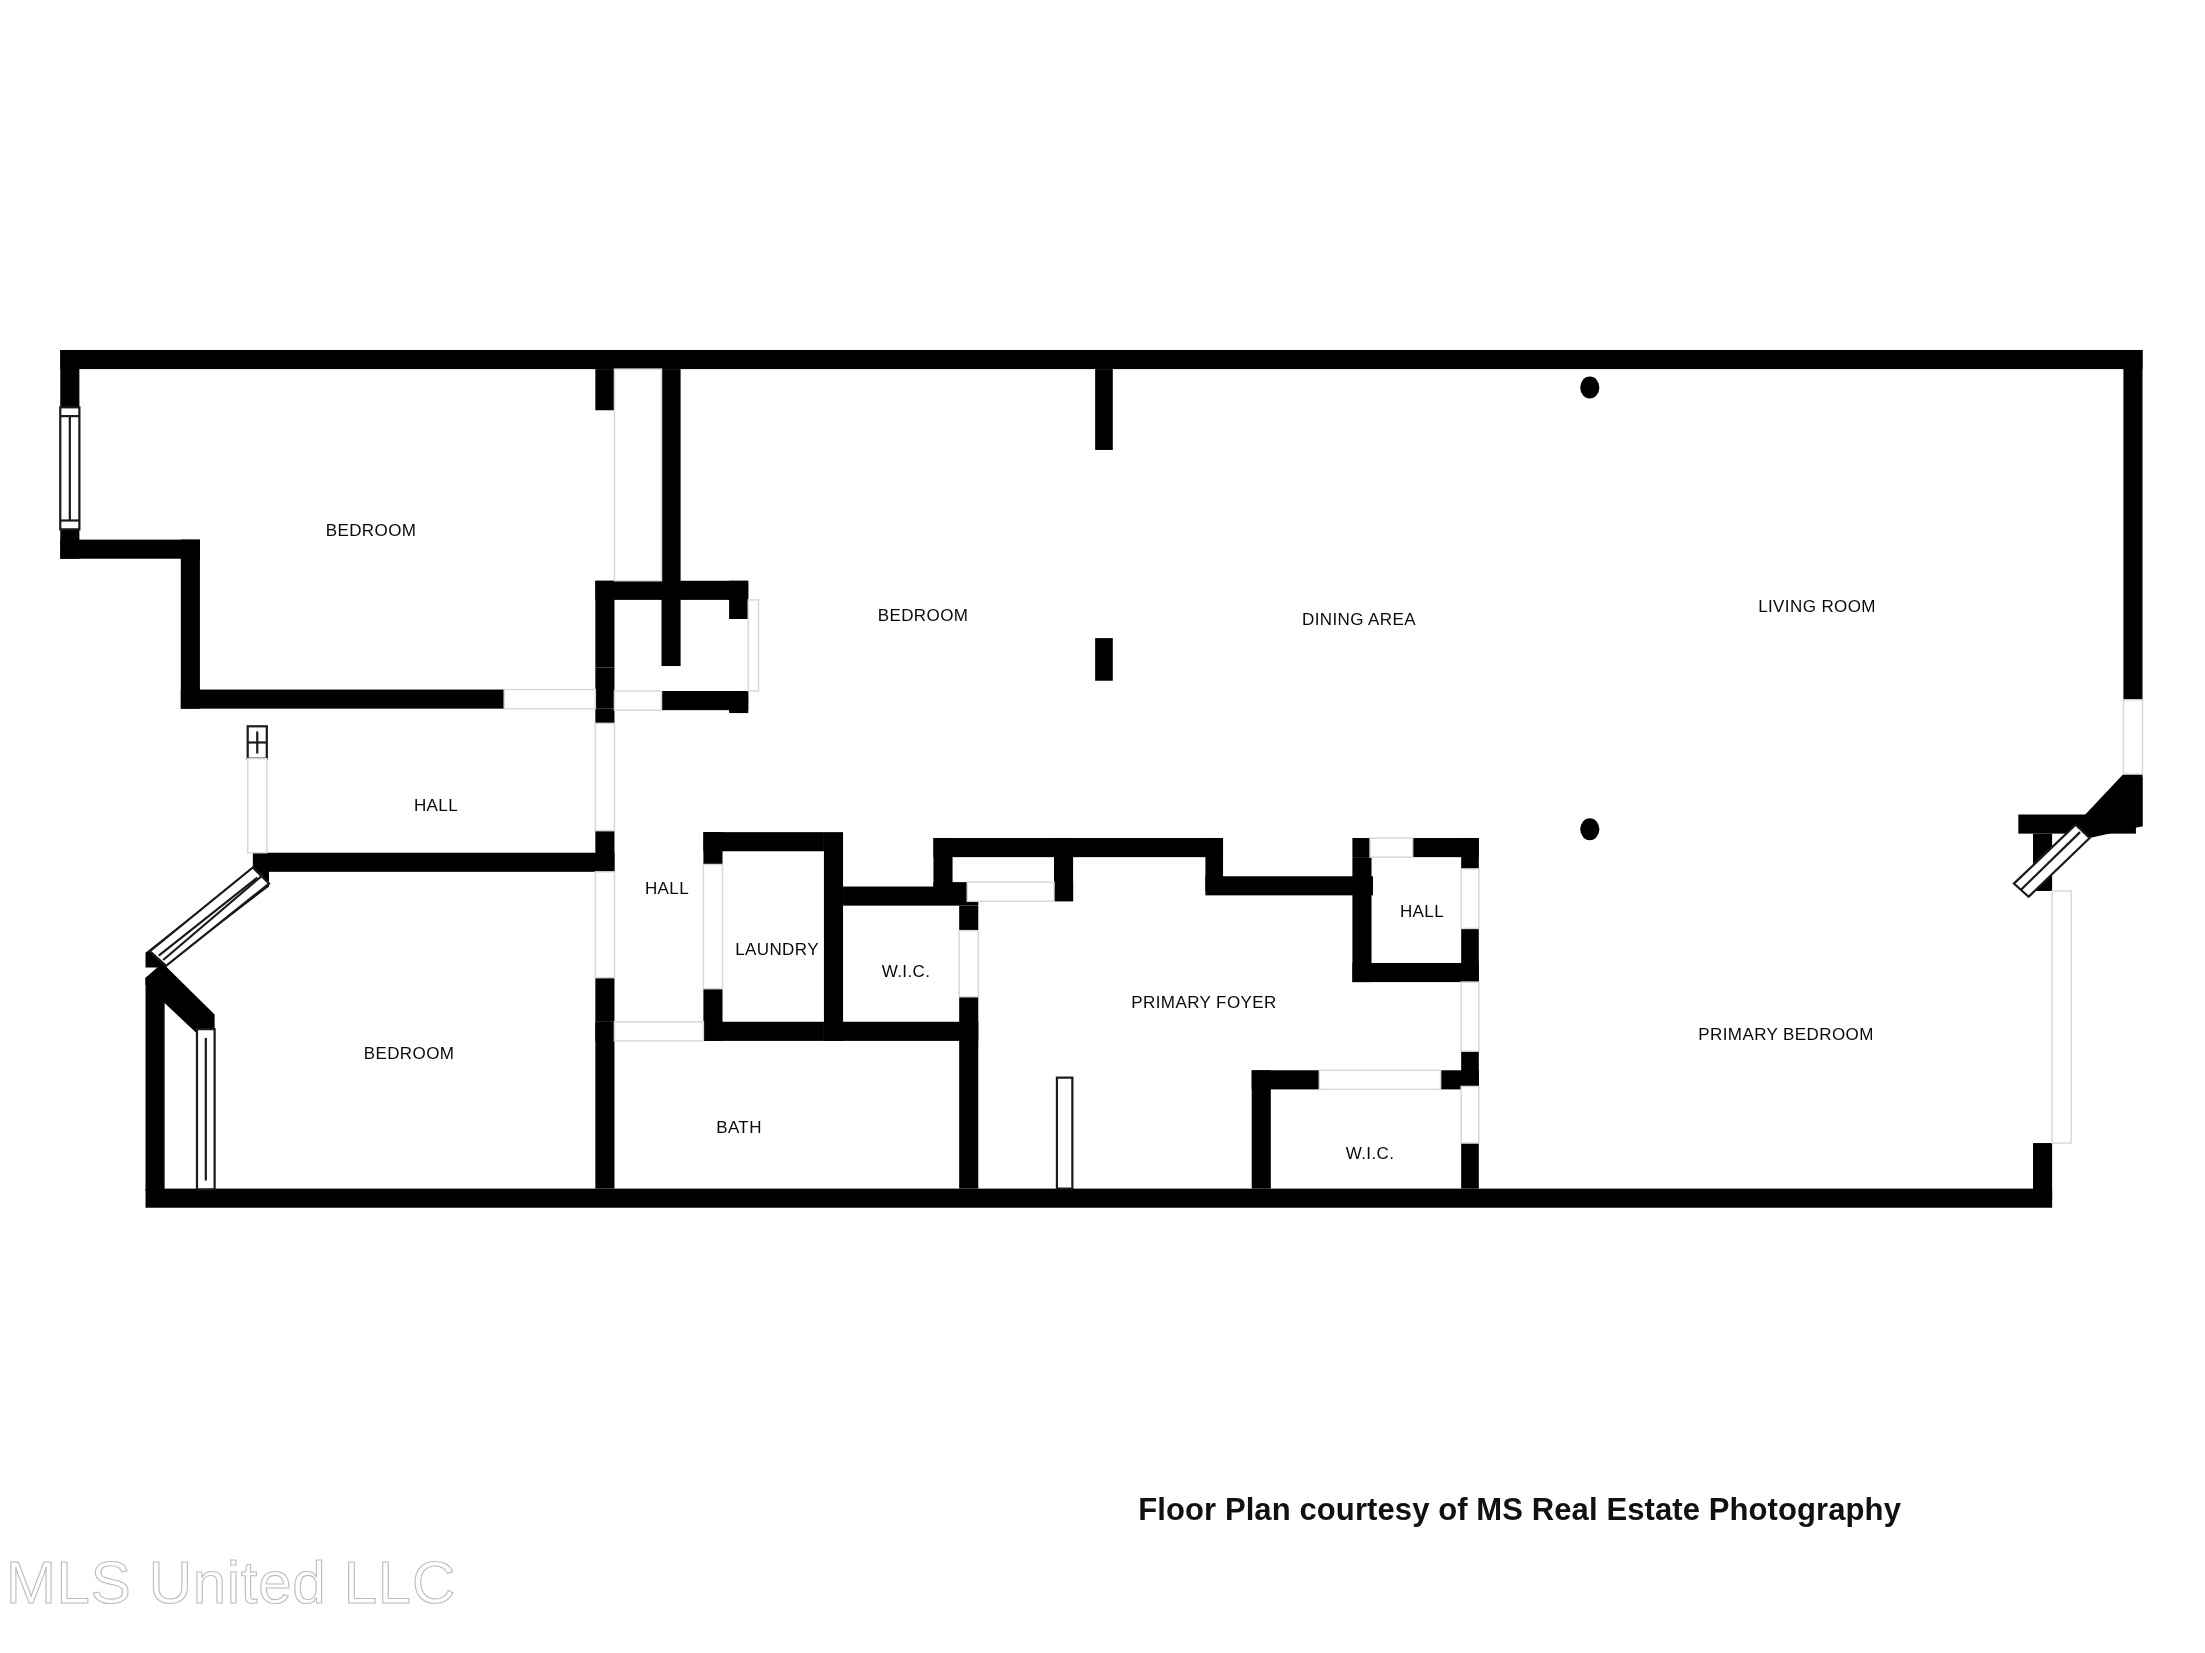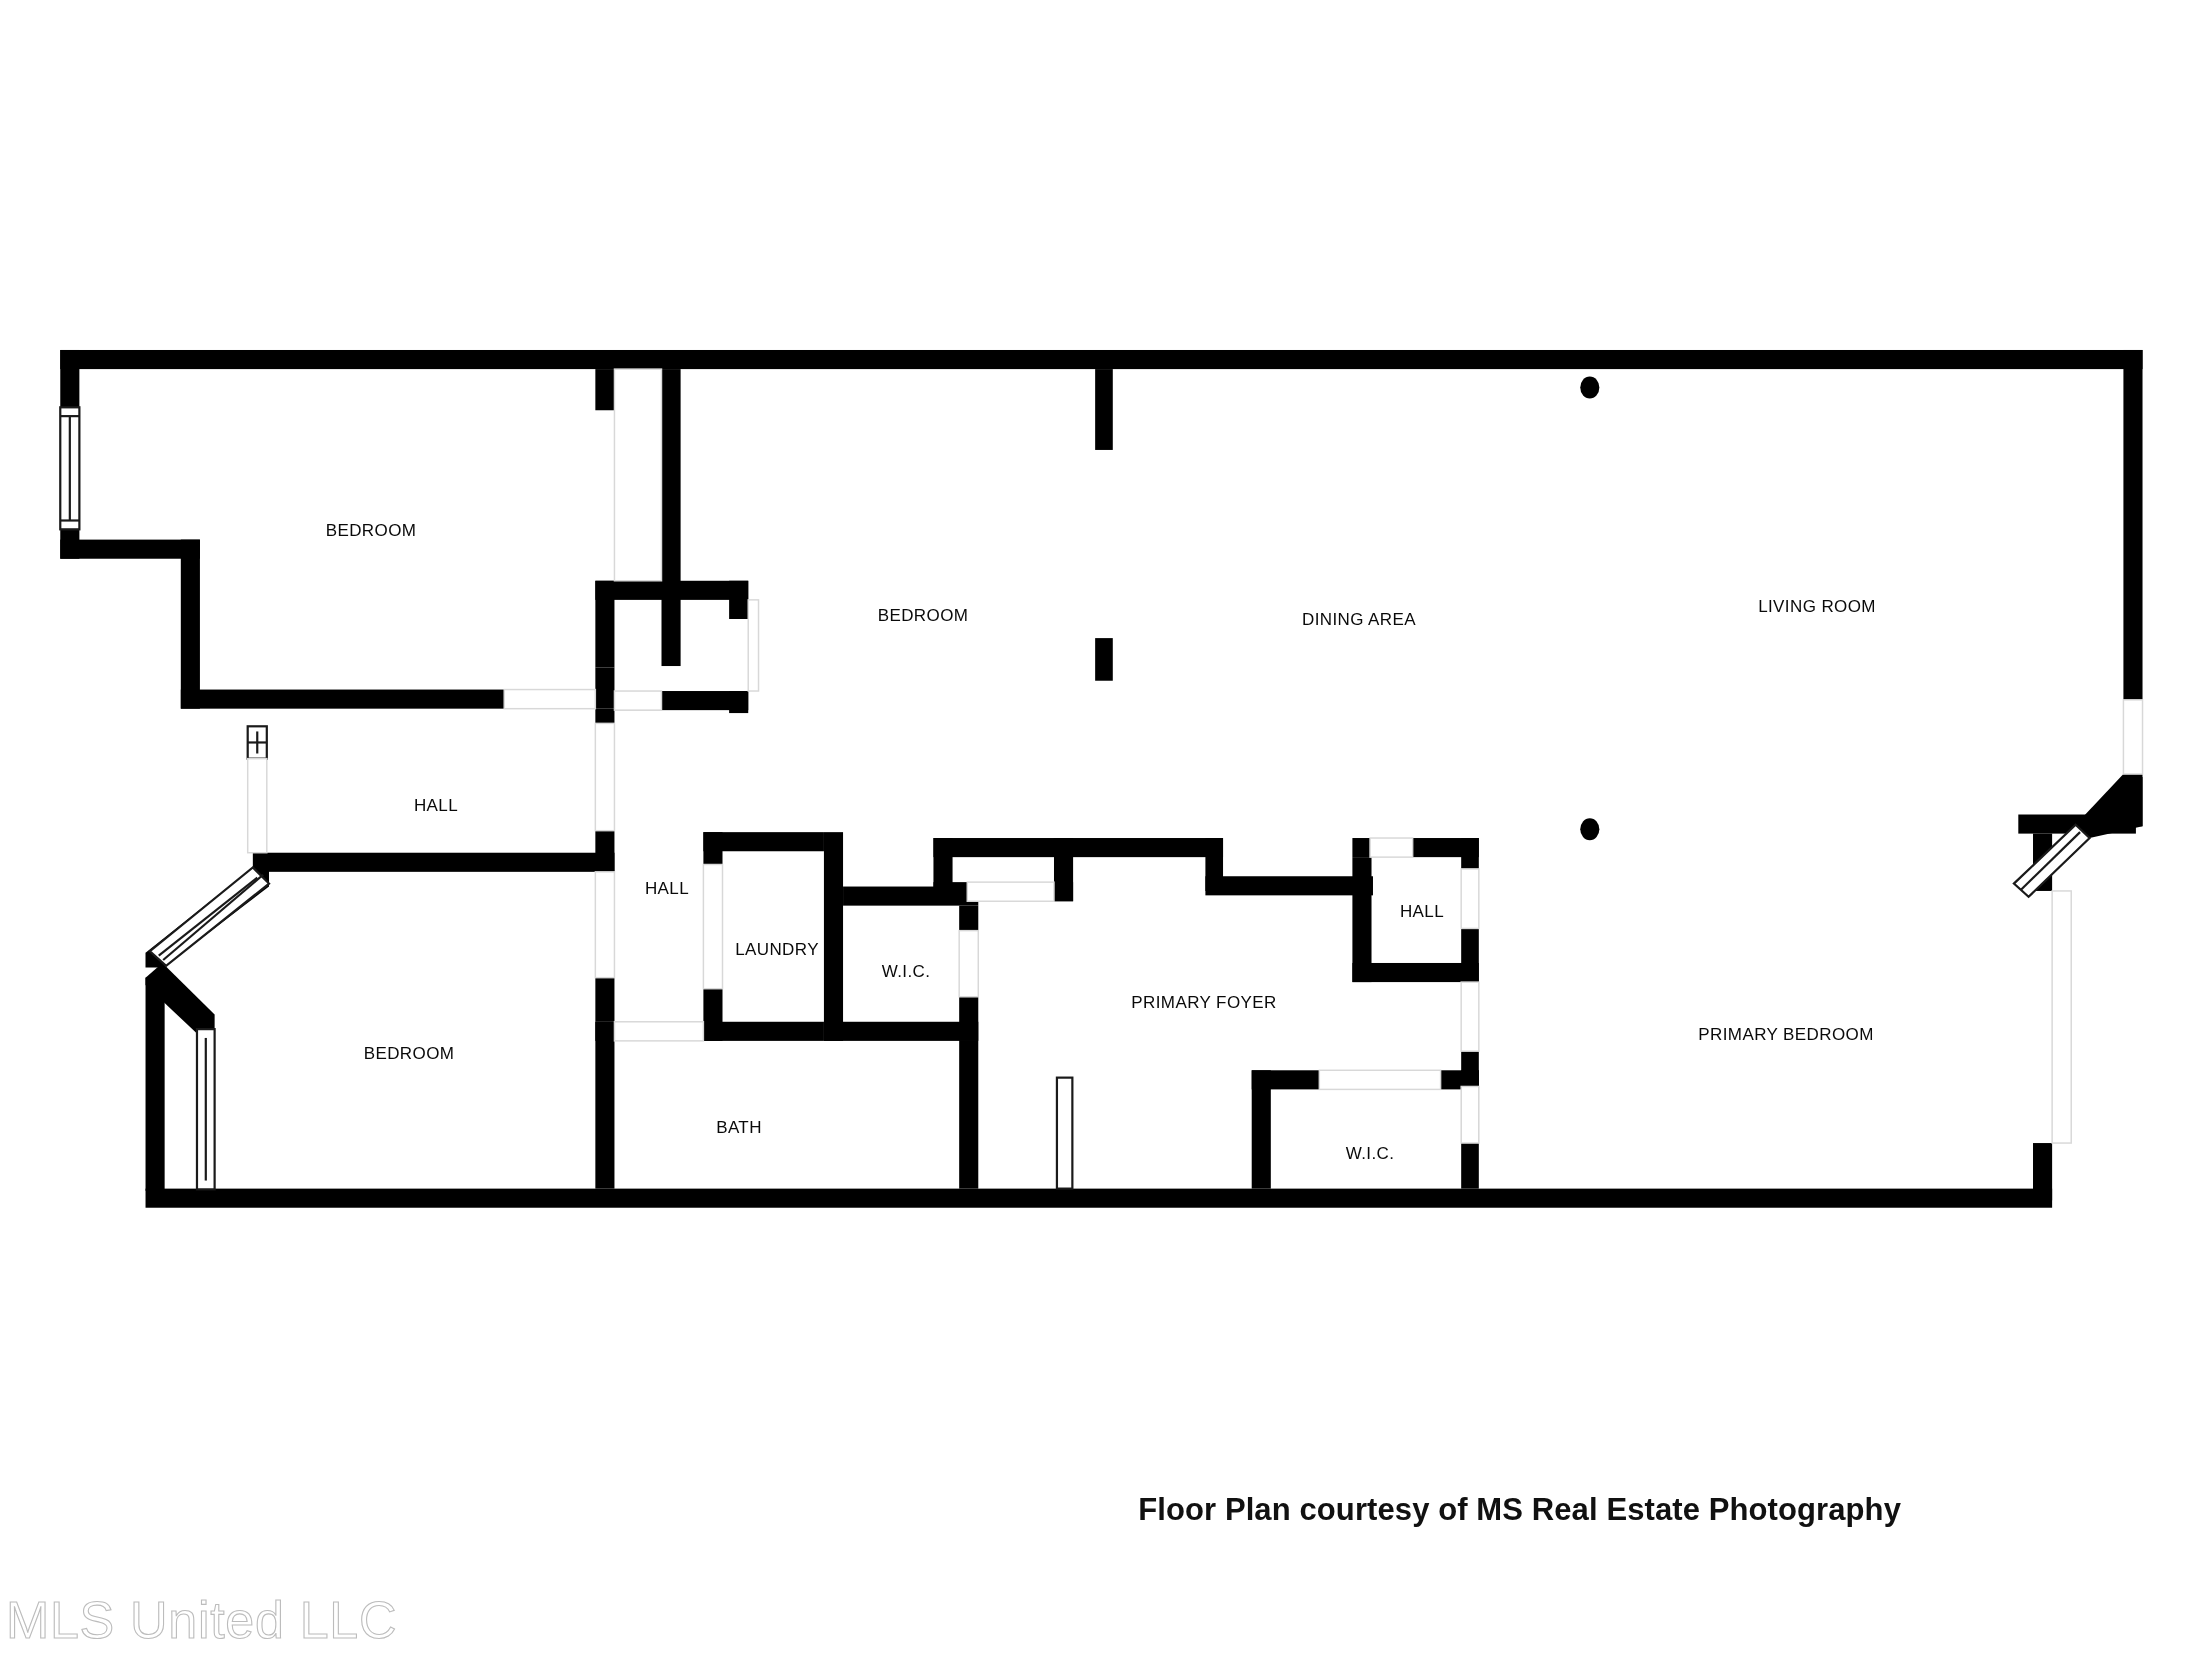--- a/index.html
+++ b/index.html
@@ -54,23 +54,23 @@
     font-family: "Liberation Sans", sans-serif;
     font-size: 31px;
     font-weight: bold;
     color: #111111;
     letter-spacing: 0.1px;
   }
 
   #mls-watermark {
     position: absolute;
     left: 5.9px;
-    top: 1590px;
-    font-family: "Liberation Sans", sans-serif;
-    font-size: 52px;
+    top: 1548px;
+    font-family: "Liberation Sans", sans-serif;
+    font-size: 60px;
     color: #ffffff;
     -webkit-text-stroke: 1.1px #b9b9b9;
     letter-spacing: 0.7px;
     white-space: nowrap;
     opacity: 0.95;
   }
 </style>
 </head>
 <body>
 

